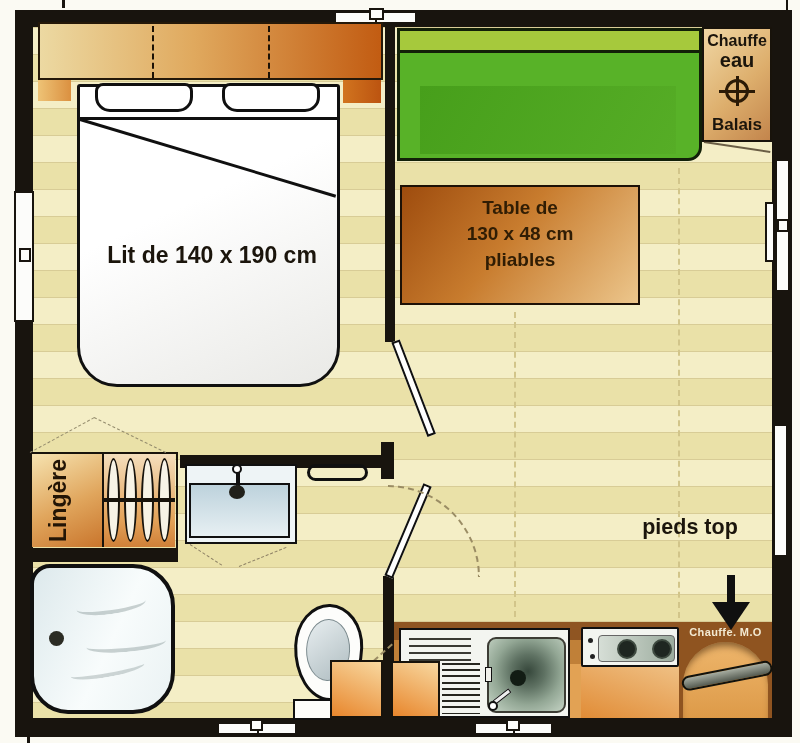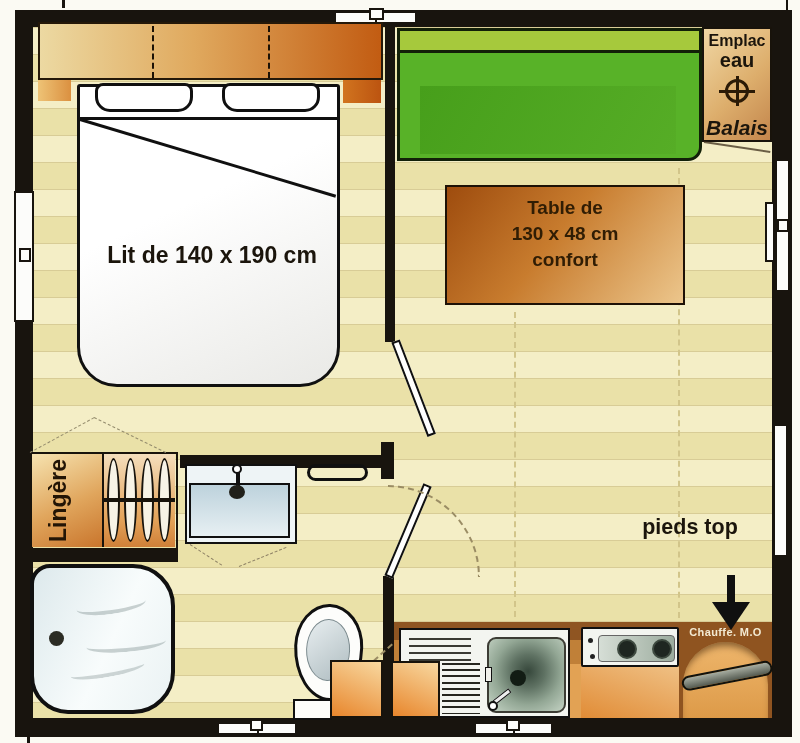--- a/index.html
+++ b/index.html
@@ -73,37 +73,37 @@
   <div class="a" style="left:222px;top:83px;width:98px;height:29px;background:#fff;border:3px solid #101010;border-radius:8px 8px 15px 15px;"></div>
   <div class="a txt" style="left:86px;top:243px;width:252px;font-size:23px;">Lit de 140 x 190 cm</div>
 
   <div class="a" style="left:397px;top:28px;width:305px;height:133px;background:#58b228;border:3px solid #122008;border-radius:0 0 14px 0;">
     <div class="a" style="left:0;top:0;width:100%;height:22px;background:#a6c93c;border-bottom:3px solid #122008;"></div>
     <div class="a" style="left:20px;top:55px;width:256px;height:68px;background:linear-gradient(120deg,#479f1b,#56ad26);"></div>
   </div>
 
   <div class="a" style="left:702px;top:27px;width:70px;height:115px;border:2.5px solid #18130b;
        background:linear-gradient(135deg,#f0d7a4 0%,#ddae6c 55%,#c3854c 100%);">
-    <div class="a txt" style="left:0;top:3px;width:100%;font-size:16px;">Emplac</div>
+    <div class="a txt" style="left:0;top:3px;width:100%;font-size:16px;">Chauffe</div>
     <div class="a txt" style="left:0;top:20px;width:100%;font-size:20px;">eau</div>
     <div class="a" style="left:15px;top:46px;width:36px;height:34px;">
       <div class="a" style="left:6px;top:4px;width:24px;height:24px;border:3px solid #2b1a06;border-radius:50%;"></div>
       <div class="a" style="left:0;top:15px;width:36px;height:3px;background:#2b1a06;"></div>
       <div class="a" style="left:16.5px;top:1px;width:3px;height:30px;background:#2b1a06;"></div>
     </div>
-    <div class="a txt" style="left:0;top:87px;width:100%;font-size:21px;font-style:italic;">Balais</div>
+    <div class="a txt" style="left:0;top:87px;width:100%;font-size:17px;">Balais</div>
   </div>
   <div class="a" style="left:704px;top:141px;width:67px;height:0;border-top:2px solid rgba(60,45,25,.75);transform:rotate(8.5deg);transform-origin:left center;"></div>
 
-  <div class="a" style="left:445px;top:185px;width:240px;height:120px;border:2.5px solid #1d1106;
+  <div class="a" style="left:400px;top:185px;width:240px;height:120px;border:2.5px solid #1d1106;
        background:linear-gradient(128deg,#9e4c0e,#c87c2e 45%,#ecc68c);">
     <div class="a txt" style="left:0;top:8px;width:100%;font-size:19px;line-height:26px;color:#301d04;">
       <div>Table de</div>
       <div>130 x 48 cm</div>
-      <div>confort</div>
+      <div>pliables</div>
     </div>
   </div>
 
   <div class="a" style="left:391px;top:341px;width:9px;height:101px;background:#fefefe;border:2.5px solid #101010;transform:rotate(-21deg);transform-origin:50% 0;"></div>
   <div class="a" style="left:384px;top:477px;width:9px;height:100px;background:#fefefe;border:2.5px solid #101010;transform:rotate(23deg);transform-origin:50% 100%;"></div>
   <div class="a" style="left:388px;top:485px;width:92px;height:92px;border-top:2px dashed #9a8c64;border-right:2px dashed #9a8c64;border-radius:0 100% 0 0;"></div>
   <div class="a dash" style="left:338px;top:692px;width:73px;transform:rotate(-42deg);"></div>
 
   <div class="a" style="left:30px;top:452px;width:148px;height:98px;border:2.5px solid #18130b;">
     <div class="a" style="left:0;top:0;width:70px;height:93px;background:linear-gradient(155deg,#f6e3b0,#e0a55c 55%,#c9752c);">

